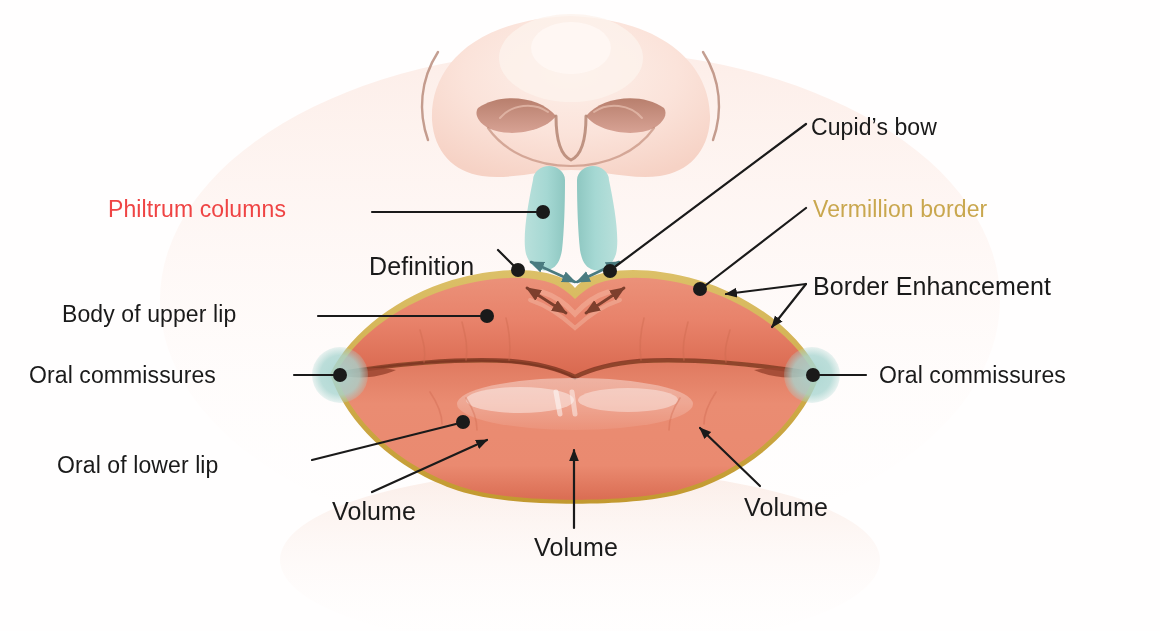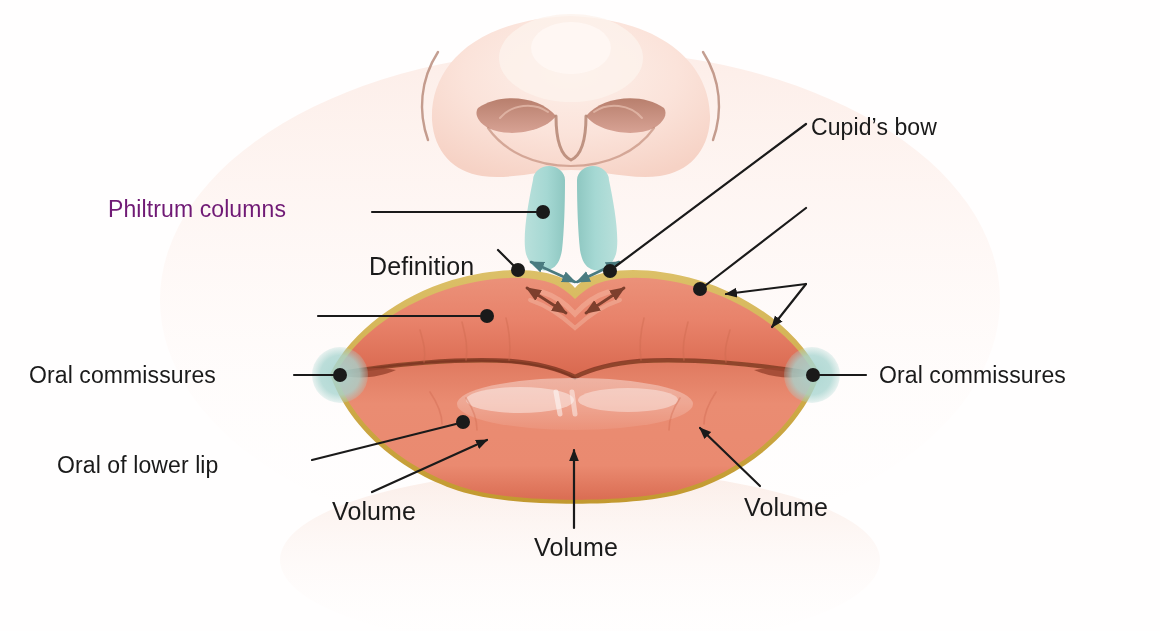--- a/index.html
+++ b/index.html
@@ -29,21 +29,21 @@
   .lbl {
     position: absolute;
     white-space: nowrap;
     color: #1a1a1a;
     font-family: "Liberation Sans", sans-serif;
     font-weight: 400;
     letter-spacing: 0.1px;
   }
   .lbl-lg { font-size: 23px; }
   .lbl-md { font-size: 25px; }
-  .lbl-teal { color: #701a75; }
+  .lbl-teal { color: #ef4444; }
   .lbl-gold { color: #c9a74e; }
 </style>
 </head>
 <body>
 
 <div id="diagram-root">
 
   <svg id="diagram-svg" viewBox="0 0 1160 631" xmlns="http://www.w3.org/2000/svg">
     <defs>
       <radialGradient id="gradNose" cx="50%" cy="35%" r="70%">
@@ -263,24 +263,27 @@
       <path d="M372,492 L487,440" marker-end="url(#arrowBlack)"></path>
       <path d="M574,528 L574,450" marker-end="url(#arrowBlack)"></path>
       <path d="M760,486 L700,428" marker-end="url(#arrowBlack)"></path>
     </g>
   </svg>
 
   <div class="lbl lbl-lg lbl-teal" style="left:108px; top:196px;">Philtrum columns</div>
 
   <div class="lbl lbl-lg" style="left:811px; top:114px;">Cupid’s bow</div>
 
+  <div class="lbl lbl-lg lbl-gold" style="left:813px; top:196px;">Vermillion border</div>
 
   <div class="lbl lbl-md" style="left:369px; top:238px;margin-top:14px;">Definition</div>
 
-
+  <div class="lbl lbl-md" style="left:813px; top:272px;">Border Enhancement</div>
+
+  <div class="lbl lbl-lg" style="left:62px; top:301px;">Body of upper lip</div>
 
   <div class="lbl lbl-lg" style="left:29px; top:362px;">Oral commissures</div>
 
   <div class="lbl lbl-lg" style="left:879px; top:362px;">Oral commissures</div>
 
   <div class="lbl lbl-lg" style="left:57px; top:452px;">Oral of lower lip</div>
 
   <div class="lbl lbl-md" style="left:332px; top:497px;">Volume</div>
 
   <div class="lbl lbl-md" style="left:534px; top:533px;">Volume</div>

